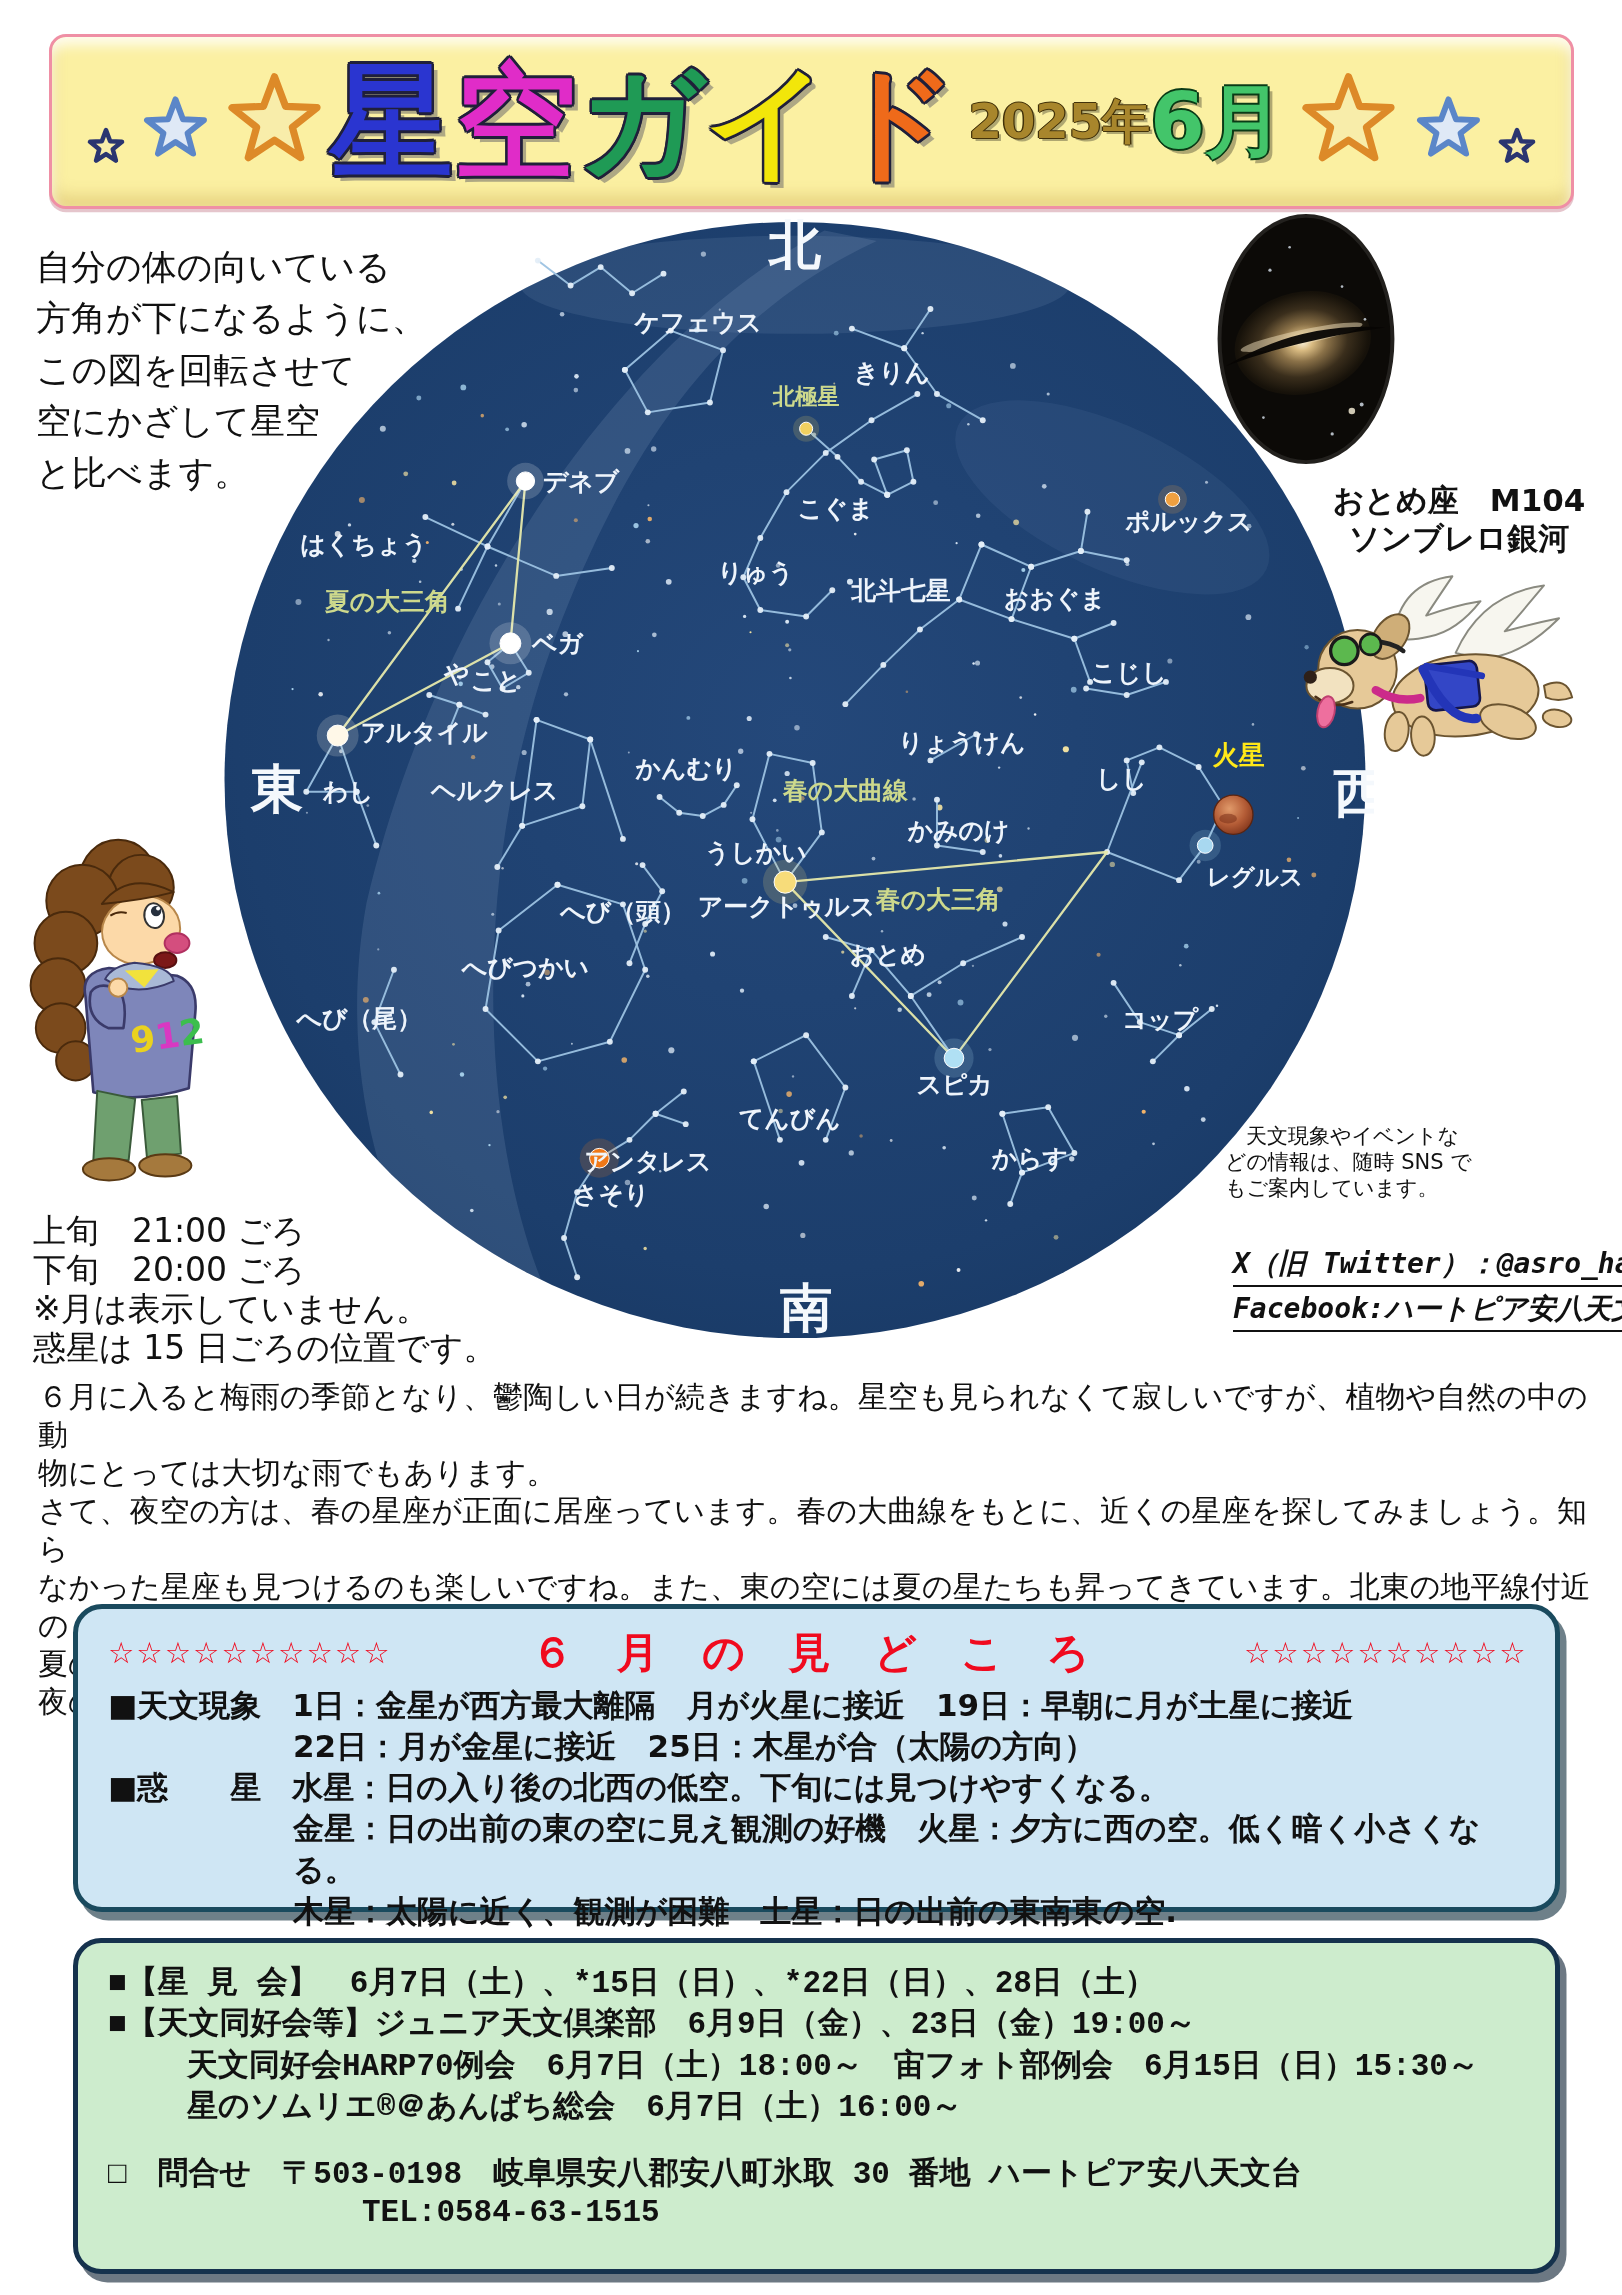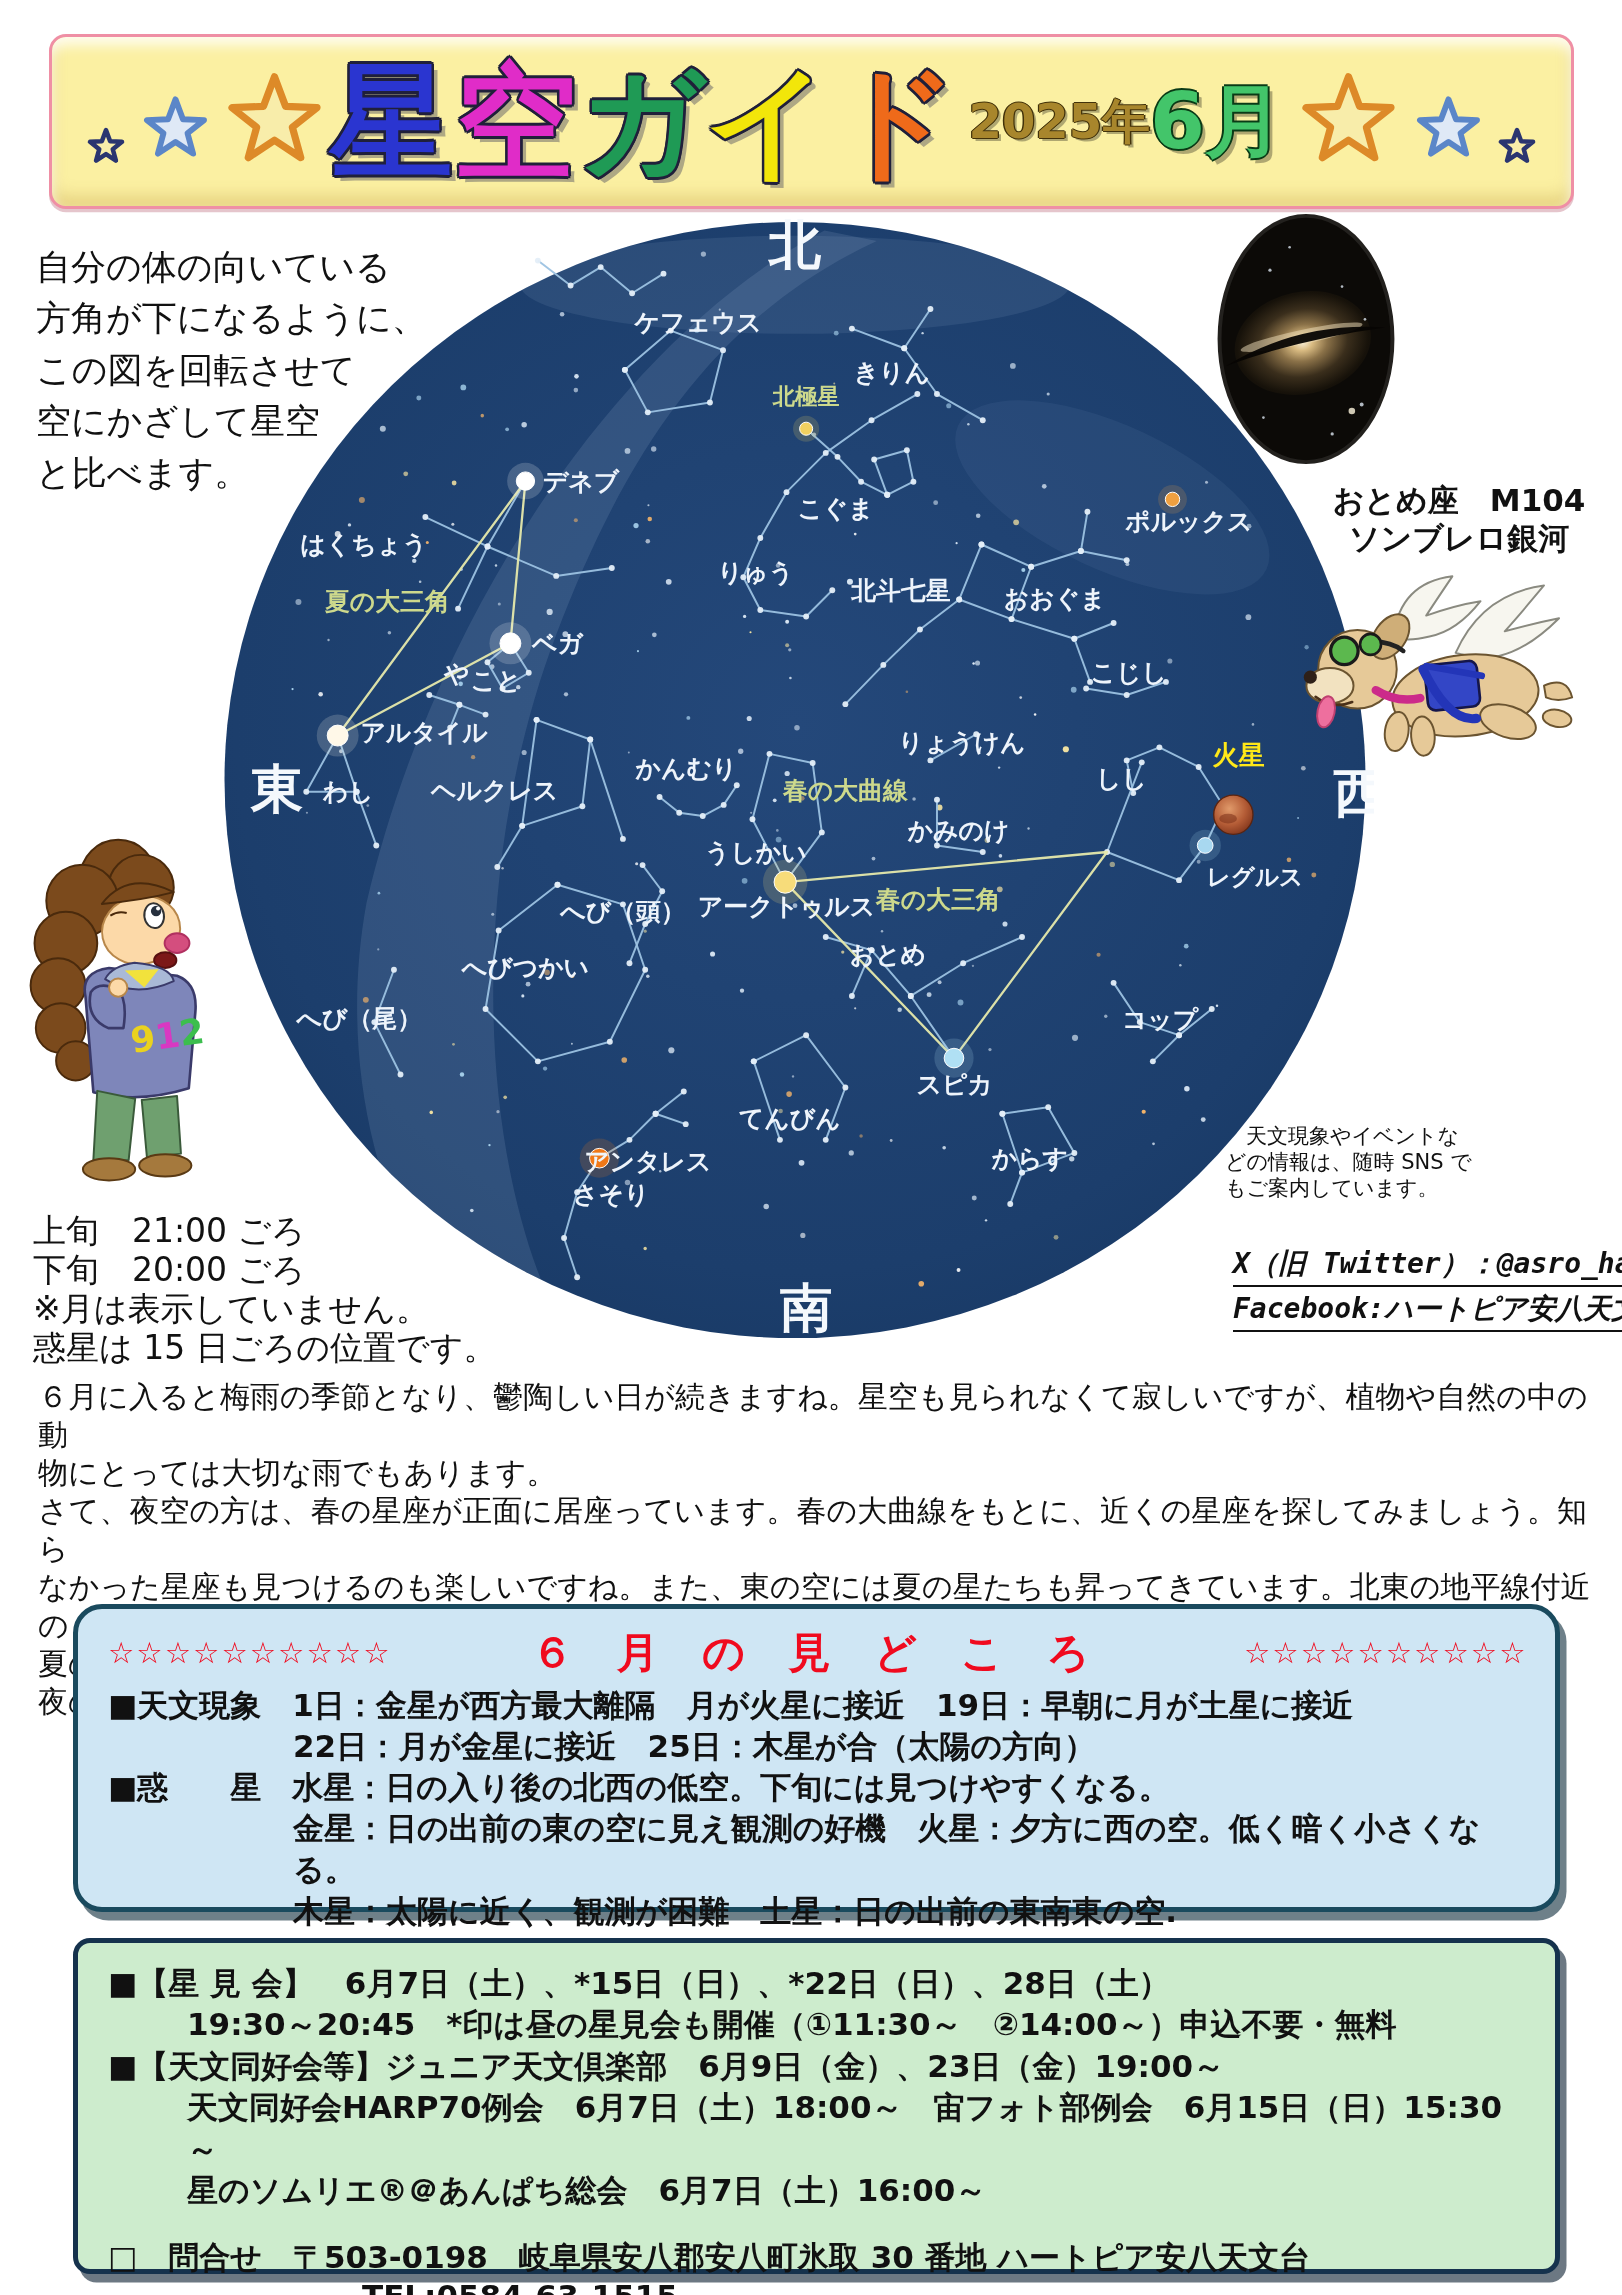--- a/index.html
+++ b/index.html
@@ -62,23 +62,24 @@
   .bb-heading{font-size:42px;letter-spacing:14.4px;}
   .bb-rows div{font-size:31px;font-weight:bold;line-height:1.33;}
   .bb-rows div.ind{padding-left:185px;}
   .moon-row{display:flex;align-items:center;font-size:33px;font-weight:bold;margin-top:5.2px;}
   .moon-item{display:inline-flex;align-items:center;margin-left:35px;}
   .moon-item svg{margin-right:5.2px;}
 
   
   #greenbox{
     left:73px;top:1938px;width:1487px;height:336px;box-sizing:border-box;
-    background:#cdeccd;border:5.9px solid #15324d;border-radius:17px;
+    background:#cdeccd;border:5.9px solid #15324d;border-radius:28px;
     box-shadow:6.5px 8.5px 0 rgba(10,30,48,.6);
     padding:19.6px 27.5px 0 30px;
+    font-family:Liberation Mono, monospace;
   }
   .gb-rows div{font-size:31px;font-weight:bold;line-height:1.34;}
   .gb-rows div.ind{padding-left:79px;}
   .contact{font-size:31px;font-weight:bold;line-height:1.34;margin-top:25px;}
   .contact2{font-size:31px;font-weight:bold;padding-left:254px;}
 </style>
 </head>
 <body>
 
 <div class="abs" id="banner">
@@ -762,21 +763,20 @@
             <ellipse cx="32" cy="38" rx="26" ry="32" fill="#2f7e9a" stroke="#1c5e78" stroke-width="4"></ellipse>
           </svg>
           <span>6/25、7/25</span>
         </span></span>
   </div>
 </div>
 
 <div class="abs" id="greenbox">
   <div class="gb-rows">
       <div>■【星 見 会】　6月7日（土）、*15日（日）、*22日（日）、28日（土）</div>
-      <div class="ind">19:30～20:45　*印は昼の星見会も開催（①11:30～　②14:00～）申込不要・無料</div>
       <div>■【天文同好会等】ジュニア天文倶楽部　6月9日（金）、23日（金）19:00～</div>
       <div class="ind">天文同好会HARP70例会　6月7日（土）18:00～　宙フォト部例会　6月15日（日）15:30～</div>
       <div class="ind">星のソムリエ®＠あんぱち総会　6月7日（土）16:00～</div>
     </div>
   <div class="contact">□　問合せ　〒503-0198　岐阜県安八郡安八町氷取 30 番地 ハートピア安八天文台</div>
   <div class="contact2">TEL:0584-63-1515</div>
 </div>
 
 
 </body></html>

